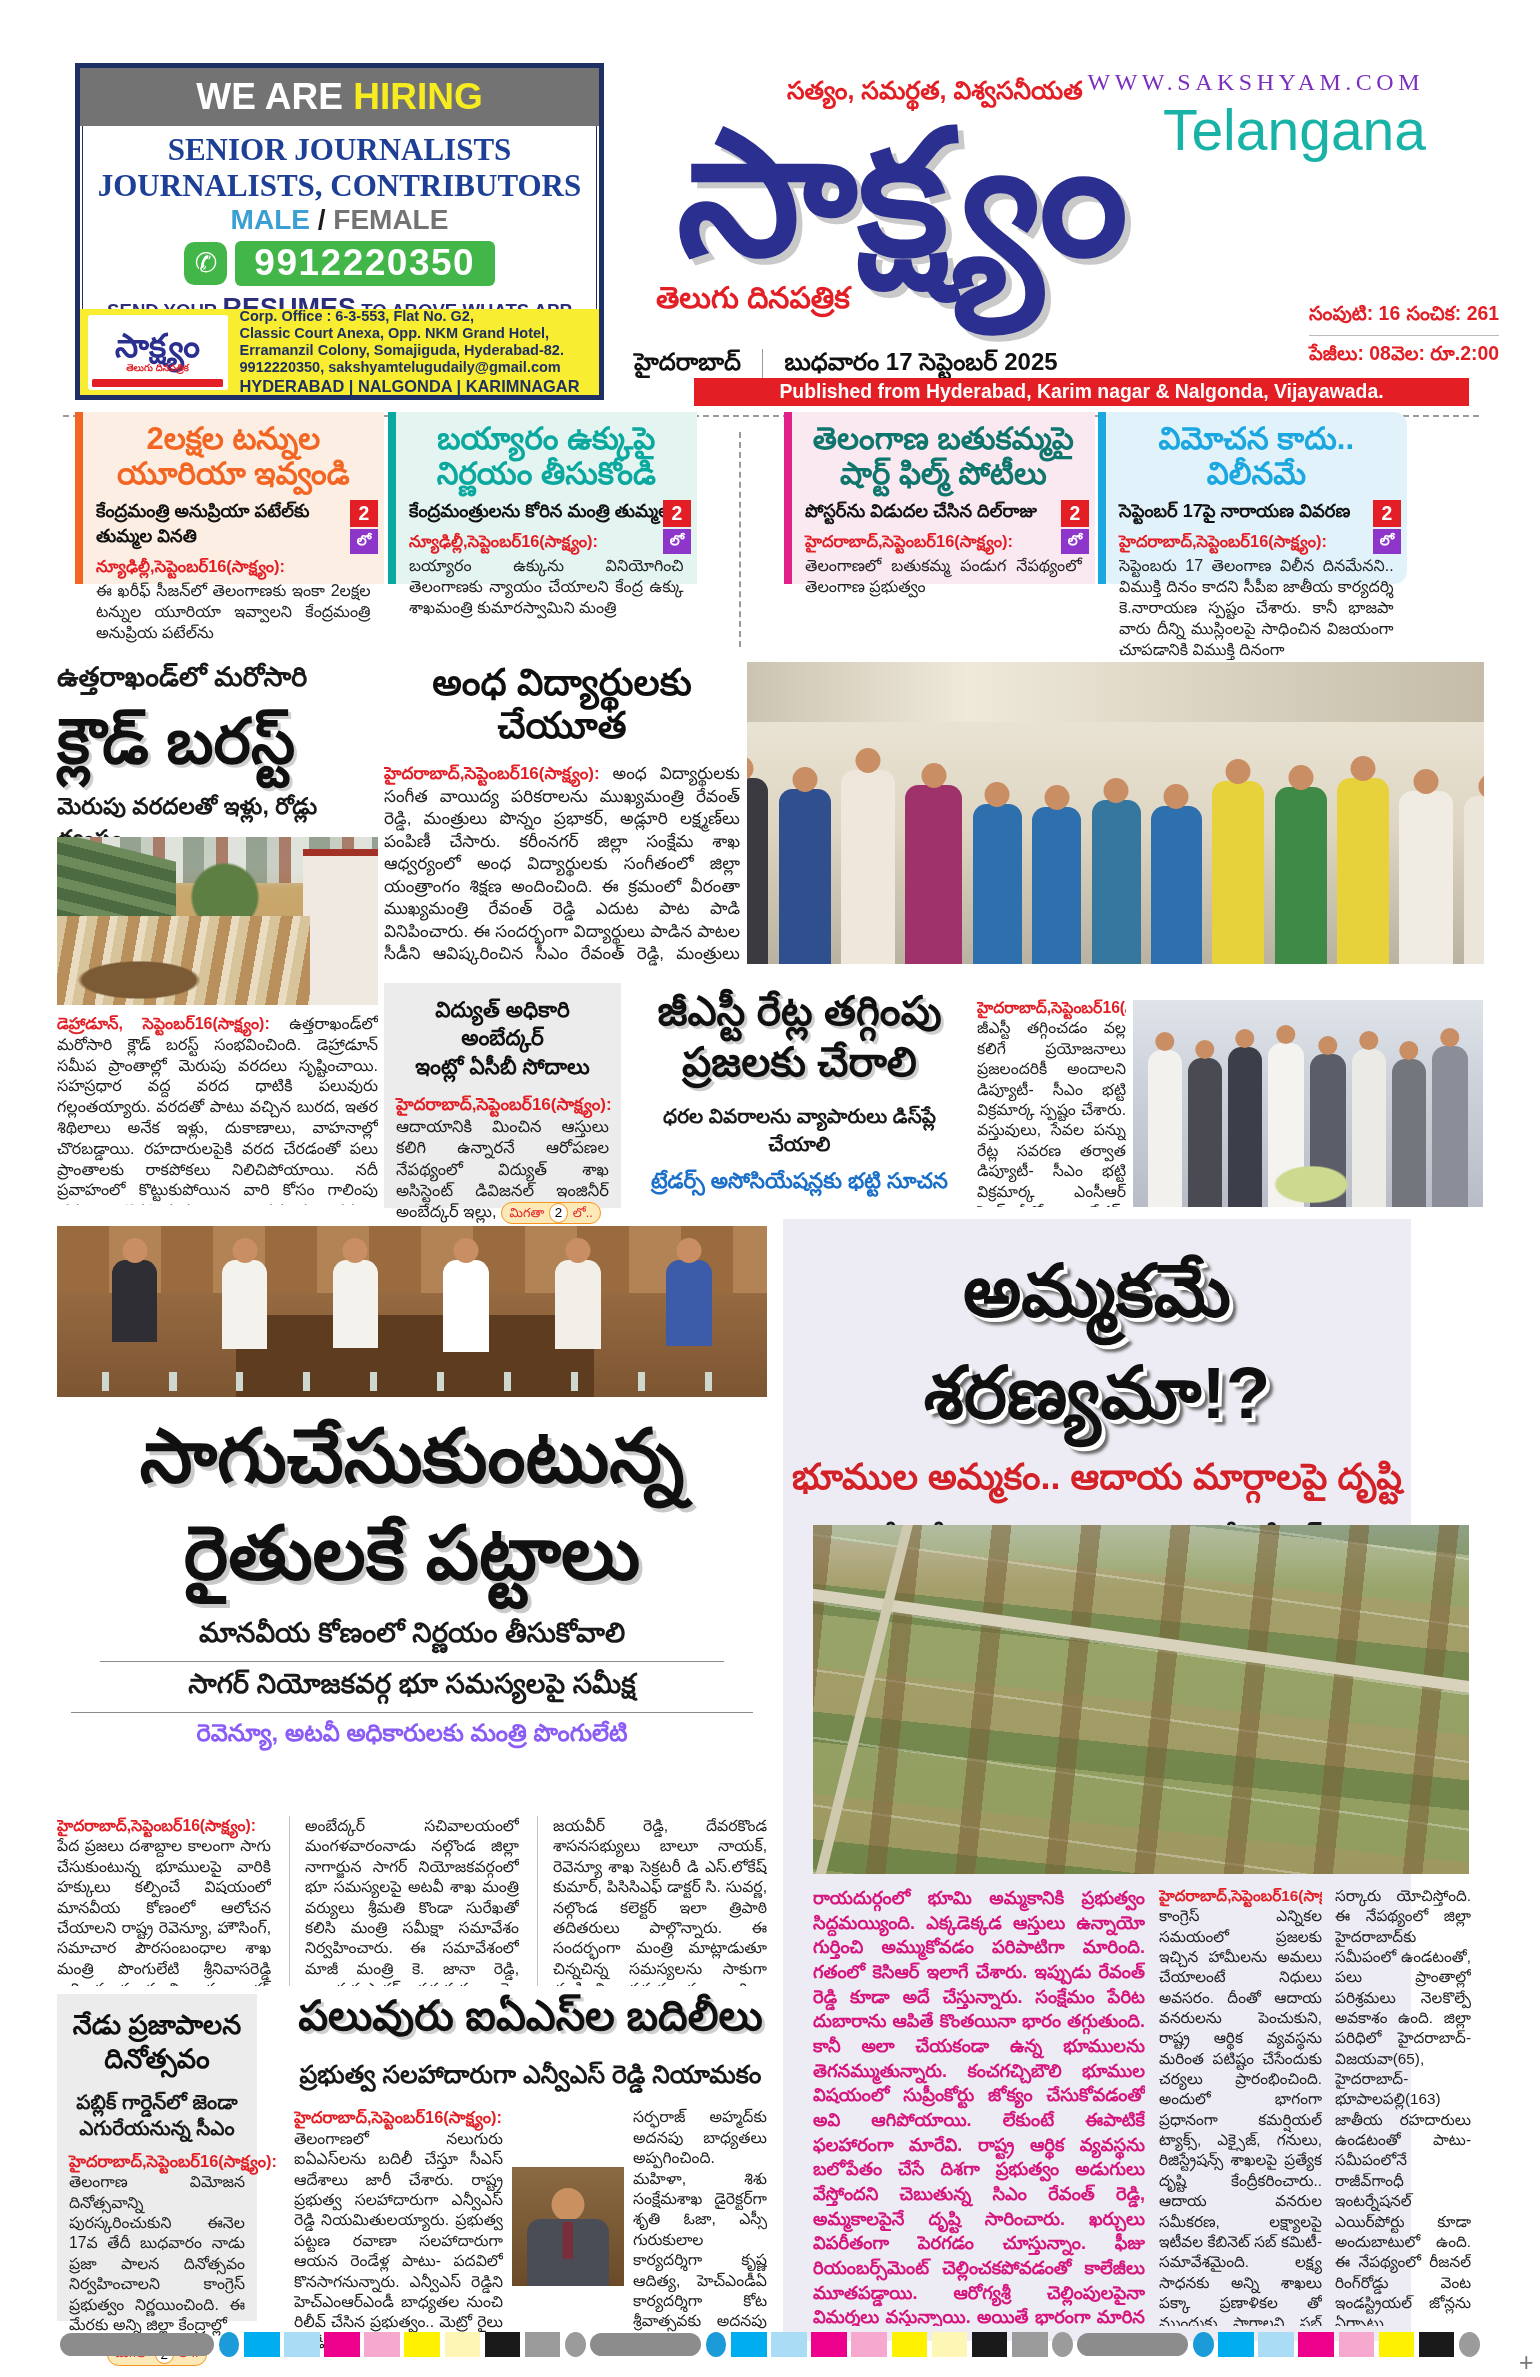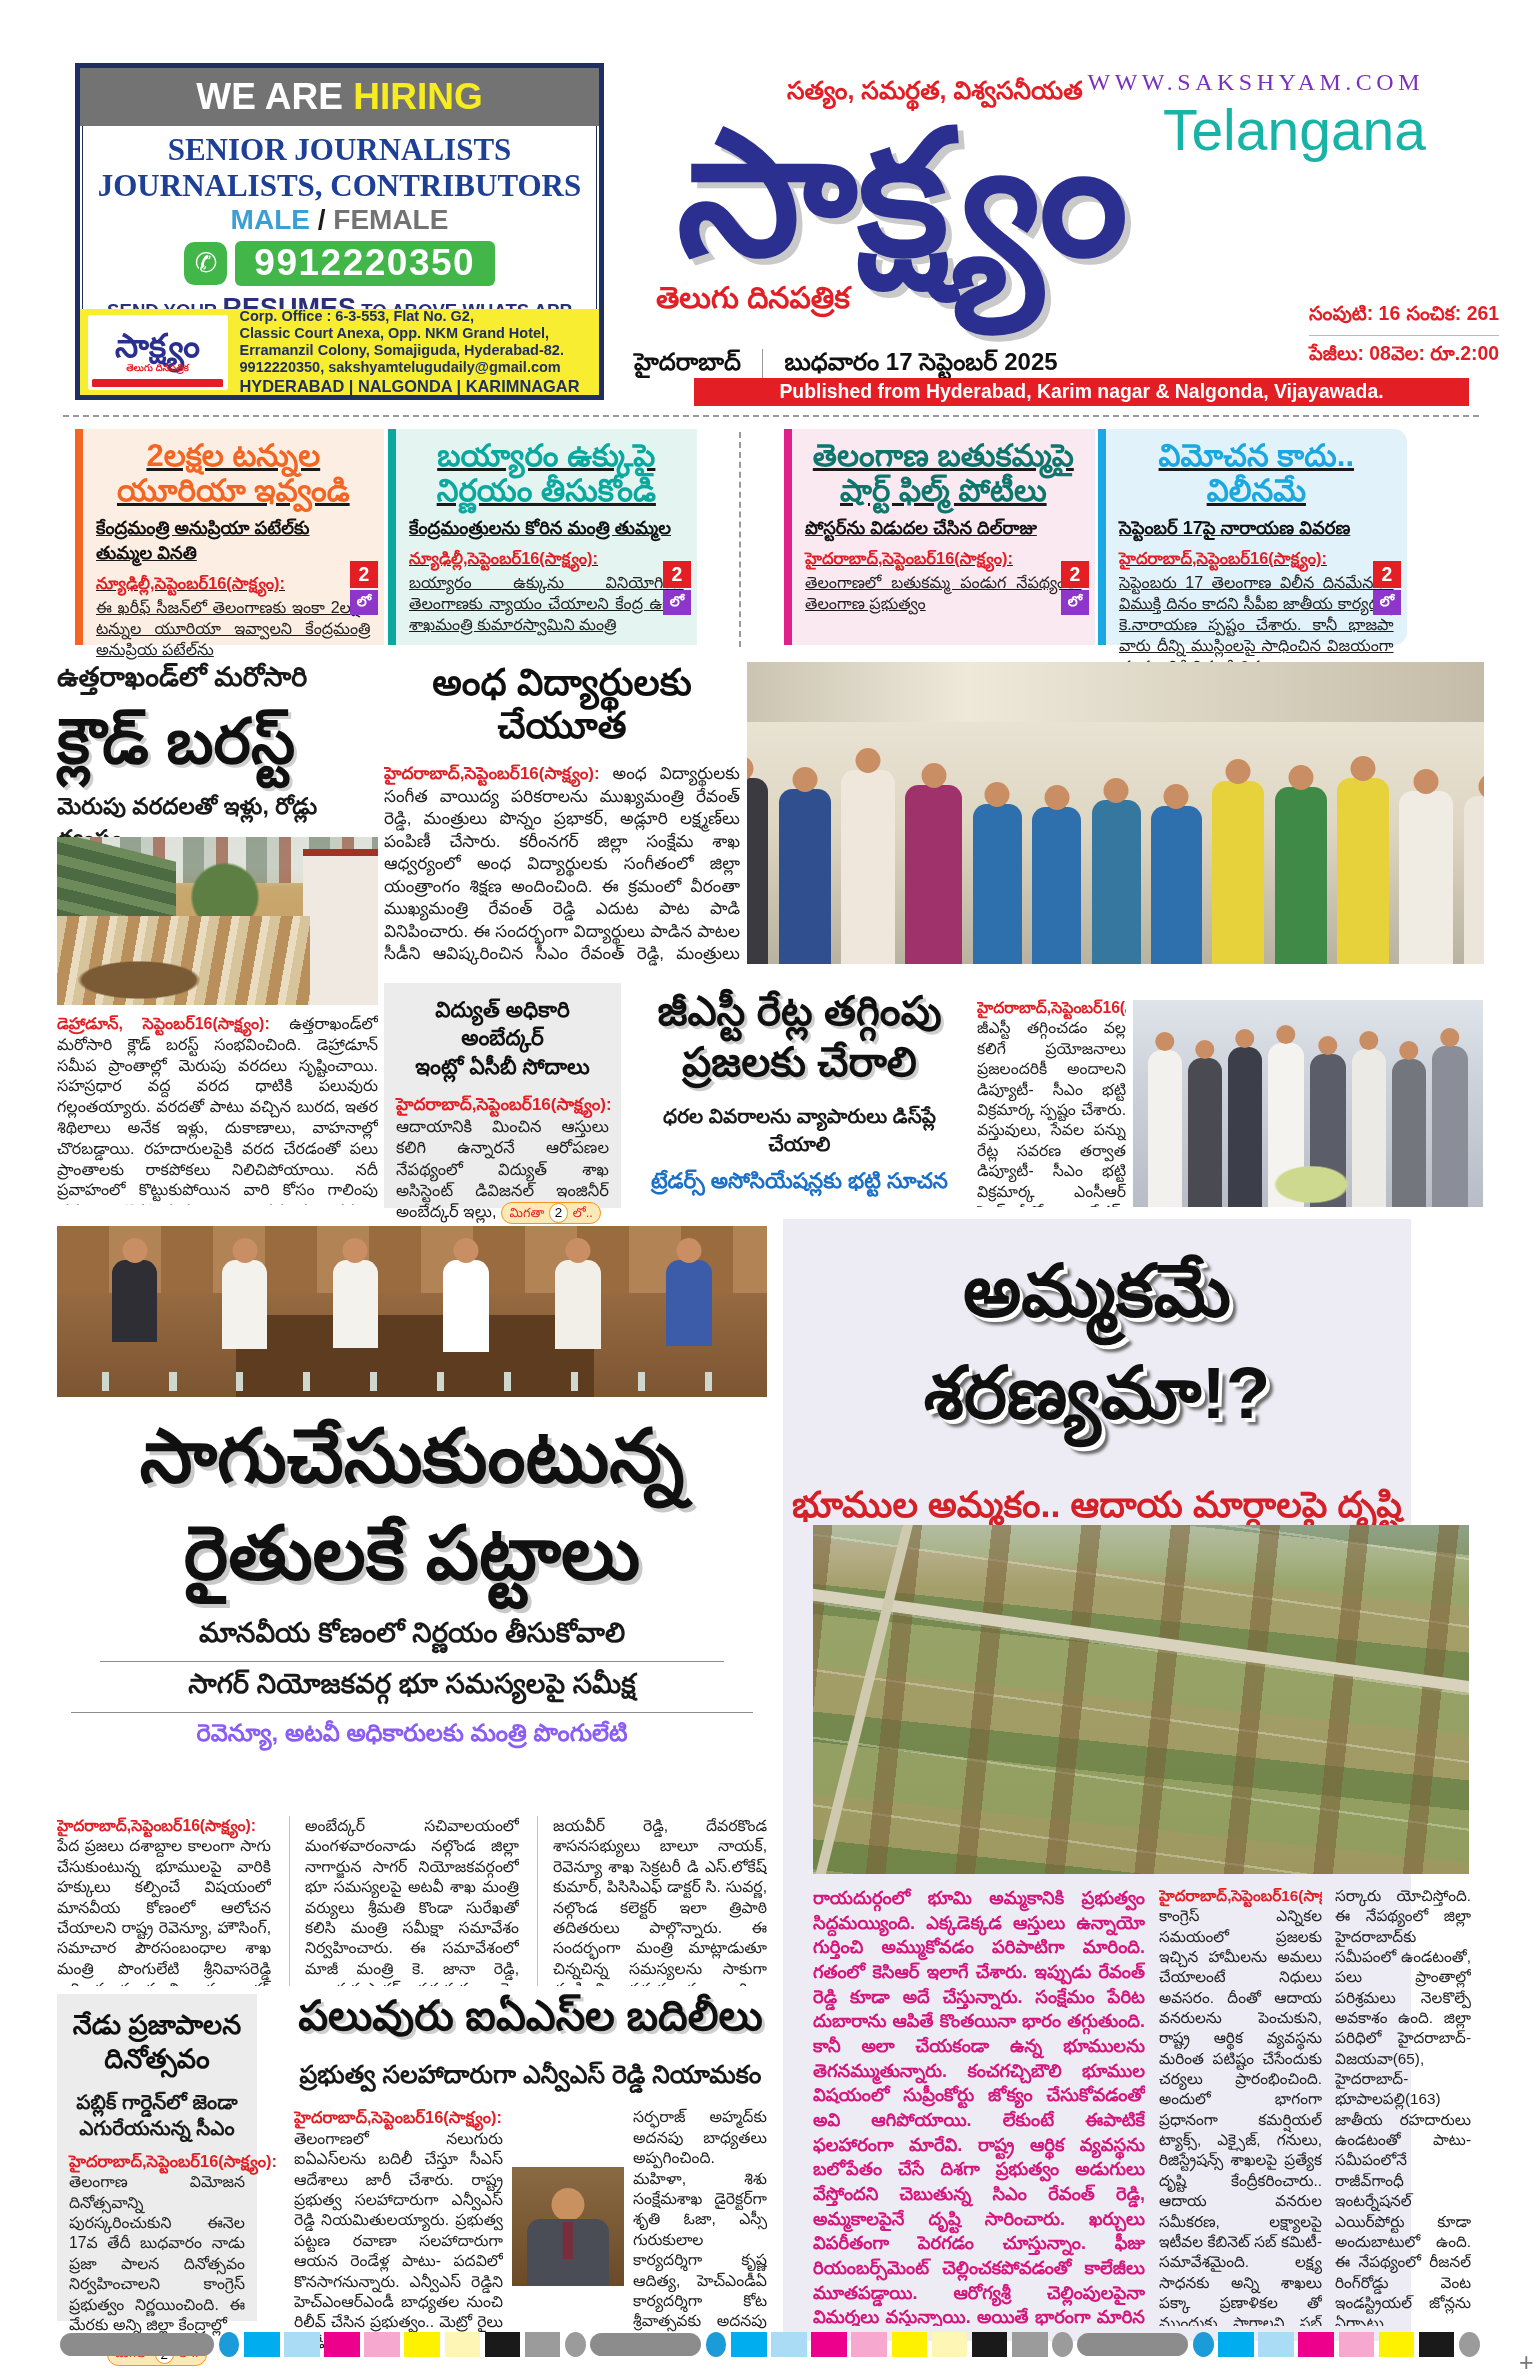--- a/index.html
+++ b/index.html
@@ -45,21 +45,21 @@
   #m-tag{left:37px;top:218px;color:#e31e24;font-size:30px;font-weight:bold;}
   #m-cd{left:15px;top:285px;font-size:24px;font-weight:bold;color:#111;display:flex;gap:21px;align-items:center;}
   #m-cd .vr{width:1.5px;height:33px;background:#999;}
   #m-info{right:0;top:233px;width:190px;color:#e31e24;font-weight:bold;font-size:19.4px;}
   #m-info .row{display:flex;justify-content:space-between;padding:6px 0;}
   #m-info .row+.row{border-top:1.5px solid #bbb;}
   #m-strip{left:75px;top:315px;width:775px;height:27.6px;background:#e31e24;color:#fff;font-weight:bold;
            font-size:19.4px;display:flex;align-items:center;justify-content:center;}
   #dash-sep{left:63px;top:415px;width:1416px;border-top:2.2px dashed #9a9a9a;}
   
-  .teaser{top:429px;height:216px;box-sizing:border-box;padding:10.4px 13.4px 7.5px 21px;text-decoration:underline;}
+  .teaser{top:412px;height:172px;box-sizing:border-box;padding:10.4px 13.4px 7.5px 21px;}
   .t-bar{position:absolute;left:0;top:0;bottom:0;width:8.2px;}
   .t-title{font-size:31px;font-weight:800;line-height:1.12;}
   .t-sub{font-size:18px;font-weight:bold;color:#111;margin-top:9px;}
   .t-dl{font-size:16.4px;margin-top:6px;}
   .t-body{font-size:16px;line-height:1.3;color:#222;margin-top:1.5px;}
   .t-badge{position:absolute;right:6px;bottom:30px;width:28px;}
   .tb-red{width:28px;height:27px;background:#e31e24;color:#fff;font-size:19.4px;font-weight:bold;
           display:flex;align-items:center;justify-content:center;}
   .tb-purple{width:28px;height:25px;background:#8d36c9;color:#fff;font-size:14px;font-weight:bold;
           display:flex;align-items:center;justify-content:center;margin-top:2.2px;}
@@ -418,21 +418,21 @@
         <div class="abs" style="left:50%;top:55px;transform:translateX(-50%);width:10.4px;height:37px;background:#7a2d3a;"></div>
       </div>
       <div class="body-txt jst clip abs" style="left:339px;top:0;width:134px;height:246px;font-size:15.7px;">
         <span>సర్ఫరాజ్ అహ్మద్‌కు అదనపు బాధ్యతలు అప్పగించింది. మహిళా, శిశు సంక్షేమశాఖ డైరెక్టర్‌గా శృతి ఓజా, ఎస్సీ గురుకులాల కార్యదర్శిగా కృష్ణ ఆదిత్య, హెచ్ఎండీఏ కార్యదర్శిగా కోట శ్రీవాత్సవకు అదనపు బాధ్యతలు అప్పగించారు. హైదరాబాద్ చీఫ్ రేషనింగ్ అధికారిగా ఎం.రాజారెడ్డి, ఆదిలాబాద్ జిల్లా అదనపు కలెక్టర్‌గా రాజేశ్వర్ నియమితులయ్యారు.</span>
       </div>
     </div>
   </div>
 
   <div class="abs" style="left:783px;top:1219px;width:628px;height:1122px;background:#edebf3;">
     <div class="hl ctr" style="margin-top:30px;font-size:73px;text-shadow:3.7px 3.7px 0 #ffffff, 6.7px 6.7px 3px #6a6a6a;">అమ్మకమే శరణ్యమా!?</div>
-    <div class="ctr" style="font-size:36px;font-weight:800;color:#d42027;margin-top:31px;">భూముల అమ్మకం.. ఆదాయ మార్గాలపై దృష్టి</div>
+    <div class="ctr" style="font-size:36px;font-weight:800;color:#d42027;margin-top:3px;">భూముల అమ్మకం.. ఆదాయ మార్గాలపై దృష్టి</div>
     <div class="ctr" style="font-size:27px;font-weight:bold;margin-top:15px;">రోజురోజుకు పెరుగుతున్న ఖర్చులతో పరేషాన్</div>
     <div class="ctr" style="font-size:20px;font-weight:bold;margin-top:7.5px;">ఆదాయం సమకూర్చే రంగాలపై ప్రత్యేక ఫోకస్</div>
     <div class="photo" style="left:30px;top:306px;width:656px;height:349px;background:linear-gradient(#c9d3dd 0%,#b9c4b0 8%,#9aa876 18%,#8d9a62 100%);">
       <div class="abs" style="inset:0;background:
         repeating-linear-gradient(96deg, rgba(122,96,56,.55) 0 19.4px, transparent 19.4px 89px),
         repeating-linear-gradient(8deg, rgba(255,255,255,.28) 0 2.2px, transparent 2.2px 67px),
         repeating-linear-gradient(186deg, rgba(86,112,48,.5) 0 30px, rgba(150,160,90,.45) 30px 82px, rgba(175,150,95,.5) 82px 127px);"></div>
       <div class="abs" style="left:-30px;top:112px;width:746px;height:12px;background:#d8d2bd;transform:rotate(8deg);"></div>
       <div class="abs" style="left:45px;top:-7.5px;width:10.4px;height:373px;background:#cfc9af;transform:rotate(14deg);"></div>
     </div>

